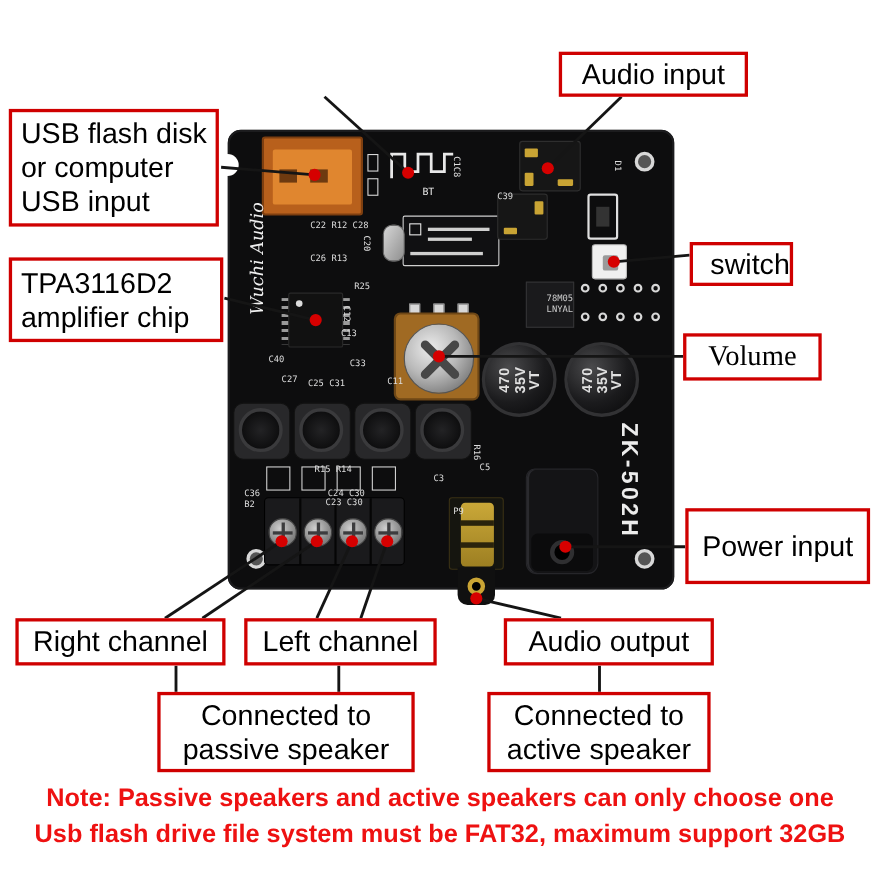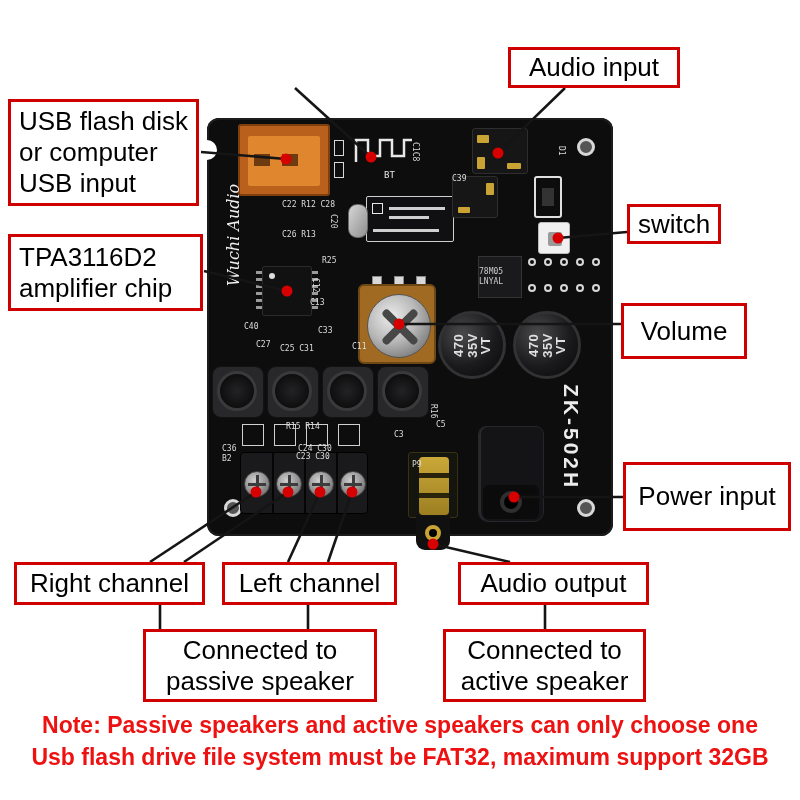--- a/index.html
+++ b/index.html
@@ -10,22 +10,22 @@
   
   .callout{position:absolute;background:#ffffff;border:3px solid #cf0000;color:#000;
            display:flex;flex-direction:column;align-items:center;justify-content:center;
            font-size:26px;line-height:1.18;z-index:4;text-align:center;}
   .callout span{display:block;white-space:nowrap;}
   .callout.leftalign{align-items:flex-start;padding-left:8px;text-align:left;}
   .c-bluetooth{left:152px;top:47px;width:232px;height:41px;}
   .c-audio-in{left:508px;top:47px;width:172px;height:41px;}
   .c-usb{left:8px;top:99px;width:191px;height:107px;}
   .c-tpa{left:8px;top:234px;width:195px;height:77px;}
-  .c-switch{left:627px;top:204px;width:94px;height:40px;}
-  .c-volume{left:621px;top:303px;width:126px;height:56px;}
+  .c-switch{left:627px;top:220px;width:94px;height:40px;align-items:flex-end;}
+  .c-volume{left:621px;top:303px;width:126px;height:43px;font-family:Liberation Serif, serif;}
   .c-power{left:623px;top:462px;width:168px;height:69px;}
   .c-power .small{font-size:20px;}
   .c-right{left:14px;top:562px;width:191px;height:43px;}
   .c-left{left:222px;top:562px;width:175px;height:43px;}
   .c-audio-out{left:458px;top:562px;width:191px;height:43px;}
   .c-passive{left:143px;top:629px;width:234px;height:73px;}
   .c-active{left:443px;top:629px;width:203px;height:73px;}
 
   
   .note{position:absolute;left:0;top:710px;width:800px;text-align:center;color:#ee1111;
@@ -69,21 +69,21 @@
   .d4rect{left:327px;top:58px;width:28px;height:42px;border:2px solid #e0e0e0;border-radius:3px;}
   .d4rect i{position:absolute;left:6px;top:10px;width:12px;height:18px;background:#333;display:block;}
 
   .switch{left:331px;top:104px;width:32px;height:32px;background:#f0f0f0;border-radius:3px;border:1px solid #bbb;}
   .switch i{position:absolute;left:9px;top:9px;width:14px;height:14px;background:#9a9a9a;display:block;border-radius:2px;}
 
   .padgrid{left:321px;top:140px;width:80px;height:34px;display:flex;flex-wrap:wrap;gap:8px;align-content:space-between;}
   .padgrid i{width:8px;height:8px;border:2px solid #d8d8d8;border-radius:50%;display:block;}
 
   .reg{left:271px;top:138px;width:44px;height:42px;background:#1a1a1c;border:1px solid #343436;
-       display:flex;flex-direction:column;align-items:flex-start;justify-content:center;
+       display:flex;flex-direction:column;align-items:flex-end;justify-content:center;
        font-size:8px;color:#cccccc;font-family:"DejaVu Sans Mono",monospace;line-height:1.3;}
 
   .tpa{left:55px;top:148px;width:50px;height:50px;background:#111;border:1px solid #2a2a2a;border-radius:2px;}
   .tpa .pins{position:absolute;top:4px;width:6px;height:42px;
              background:repeating-linear-gradient(180deg,#9a9a9a 0 3px,transparent 3px 7px);}
   .tpa .pl{left:-7px;} .tpa .pr{right:-7px;}
   .tpa .dot1{position:absolute;left:6px;top:6px;width:6px;height:6px;border-radius:50%;background:#ddd;}
 
   .potpin{top:158px;width:10px;height:12px;background:#d8d8d8;border:1px solid #888;}
   .pp1{left:165px;} .pp2{left:187px;} .pp3{left:209px;}

